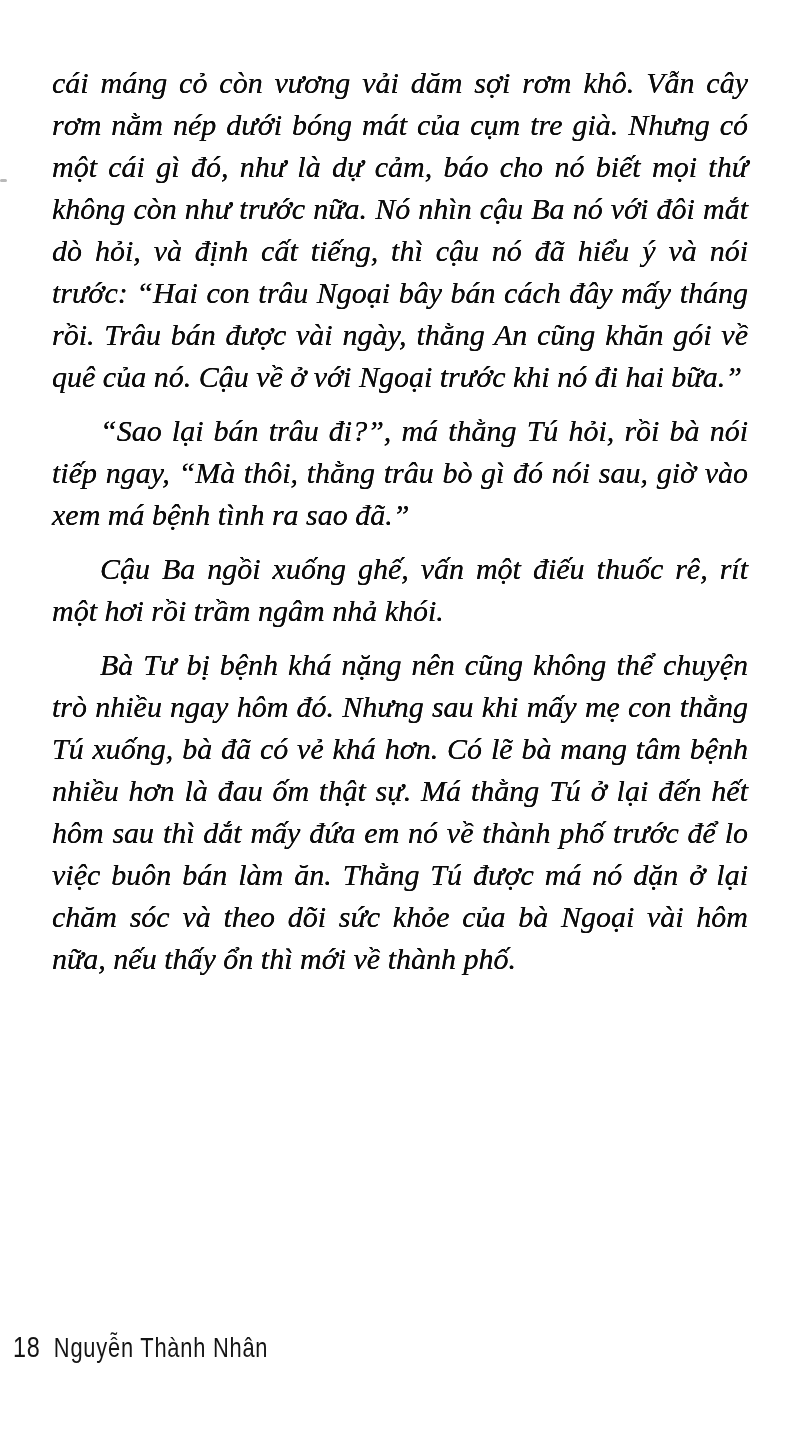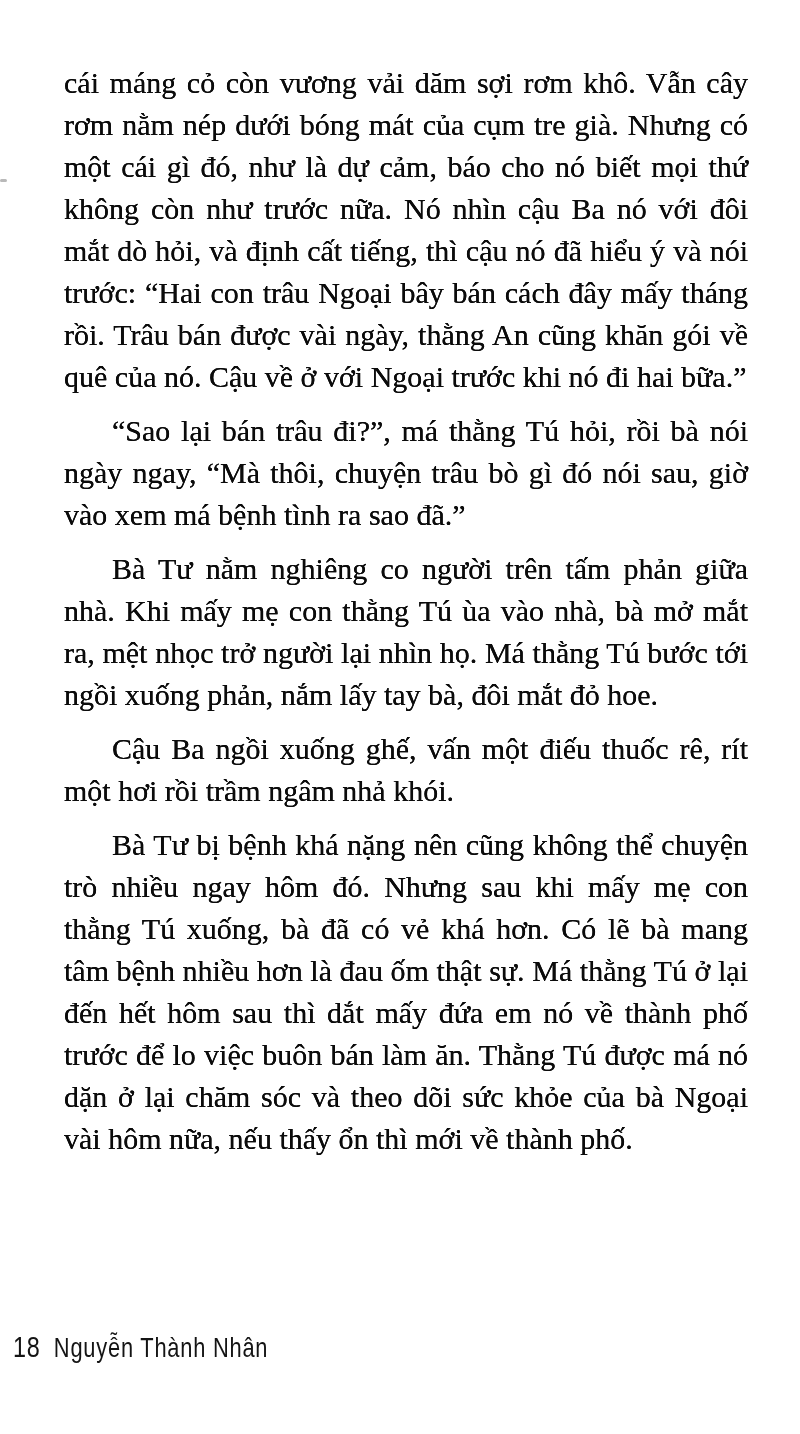--- a/index.html
+++ b/index.html
@@ -24,22 +24,23 @@
     top: 62px;
     width: 696px;
     font-family: "Liberation Serif", "DejaVu Serif", serif;
     font-size: 30px;
     line-height: 42px;
     color: #0b0b0b;
     text-align: justify;
     text-shadow: 0 0 0.45px #000;
   }
   .text-block p {
-    margin: 0 0 12px 12px;
+    margin: 0 0 12px 0;
     text-indent: 48px;
+    font-style: italic;
   }
   .text-block p.continued {
     text-indent: 0;
   }
   .page-footer {
     position: absolute;
     left: 13px;
     top: 1330px;
     display: flex;
     align-items: baseline;
@@ -70,22 +71,21 @@
 </style>
 </head>
 <body>
 
 <main class="book-page">
 
   <span class="scan-artifact"></span>
 
   <section class="text-block">
     <p class="continued">cái máng cỏ còn vương vải dăm sợi rơm khô. Vẫn cây rơm nằm nép dưới bóng mát của cụm tre già. Nhưng có một cái gì đó, như là dự cảm, báo cho nó biết mọi thứ không còn như trước nữa. Nó nhìn cậu Ba nó với đôi mắt dò hỏi, và định cất tiếng, thì cậu nó đã hiểu ý và nói trước: “Hai con trâu Ngoại bây bán cách đây mấy tháng rồi. Trâu bán được vài ngày, thằng An cũng khăn gói về quê của nó. Cậu về ở với Ngoại trước khi nó đi hai bữa.”</p>
-    <p>“Sao lại bán trâu đi?”, má thằng Tú hỏi, rồi bà nói ngày ngay, “Mà thôi, chuyện trâu bò gì đó nói sau, giờ vào xem má bệnh tình ra sao đã.”</p>
-    <p>Bà Tư nằm nghiêng co người trên tấm phản giữa nhà. Khi mấy mẹ con thằng Tú ùa vào nhà, bà mở mắt ra, mệt nhọc trở người lại nhìn họ. Má thằng Tú bước tới ngồi xuống phản, nắm lấy tay bà, đôi mắt đỏ hoe.</p>
+    <p>“Sao lại bán trâu đi?”, má thằng Tú hỏi, rồi bà nói tiếp ngay, “Mà thôi, thằng trâu bò gì đó nói sau, giờ vào xem má bệnh tình ra sao đã.”</p>
     <p>Cậu Ba ngồi xuống ghế, vấn một điếu thuốc rê, rít một hơi rồi trầm ngâm nhả khói.</p>
     <p>Bà Tư bị bệnh khá nặng nên cũng không thể chuyện trò nhiều ngay hôm đó. Nhưng sau khi mấy mẹ con thằng Tú xuống, bà đã có vẻ khá hơn. Có lẽ bà mang tâm bệnh nhiều hơn là đau ốm thật sự. Má thằng Tú ở lại đến hết hôm sau thì dắt mấy đứa em nó về thành phố trước để lo việc buôn bán làm ăn. Thằng Tú được má nó dặn ở lại chăm sóc và theo dõi sức khỏe của bà Ngoại vài hôm nữa, nếu thấy ổn thì mới về thành phố.</p>
   </section>
 
   <footer class="page-footer">
     <span class="page-number">18</span>
     <span class="author-name">Nguyễn Thành Nhân</span>
   </footer>
 
 </main>

